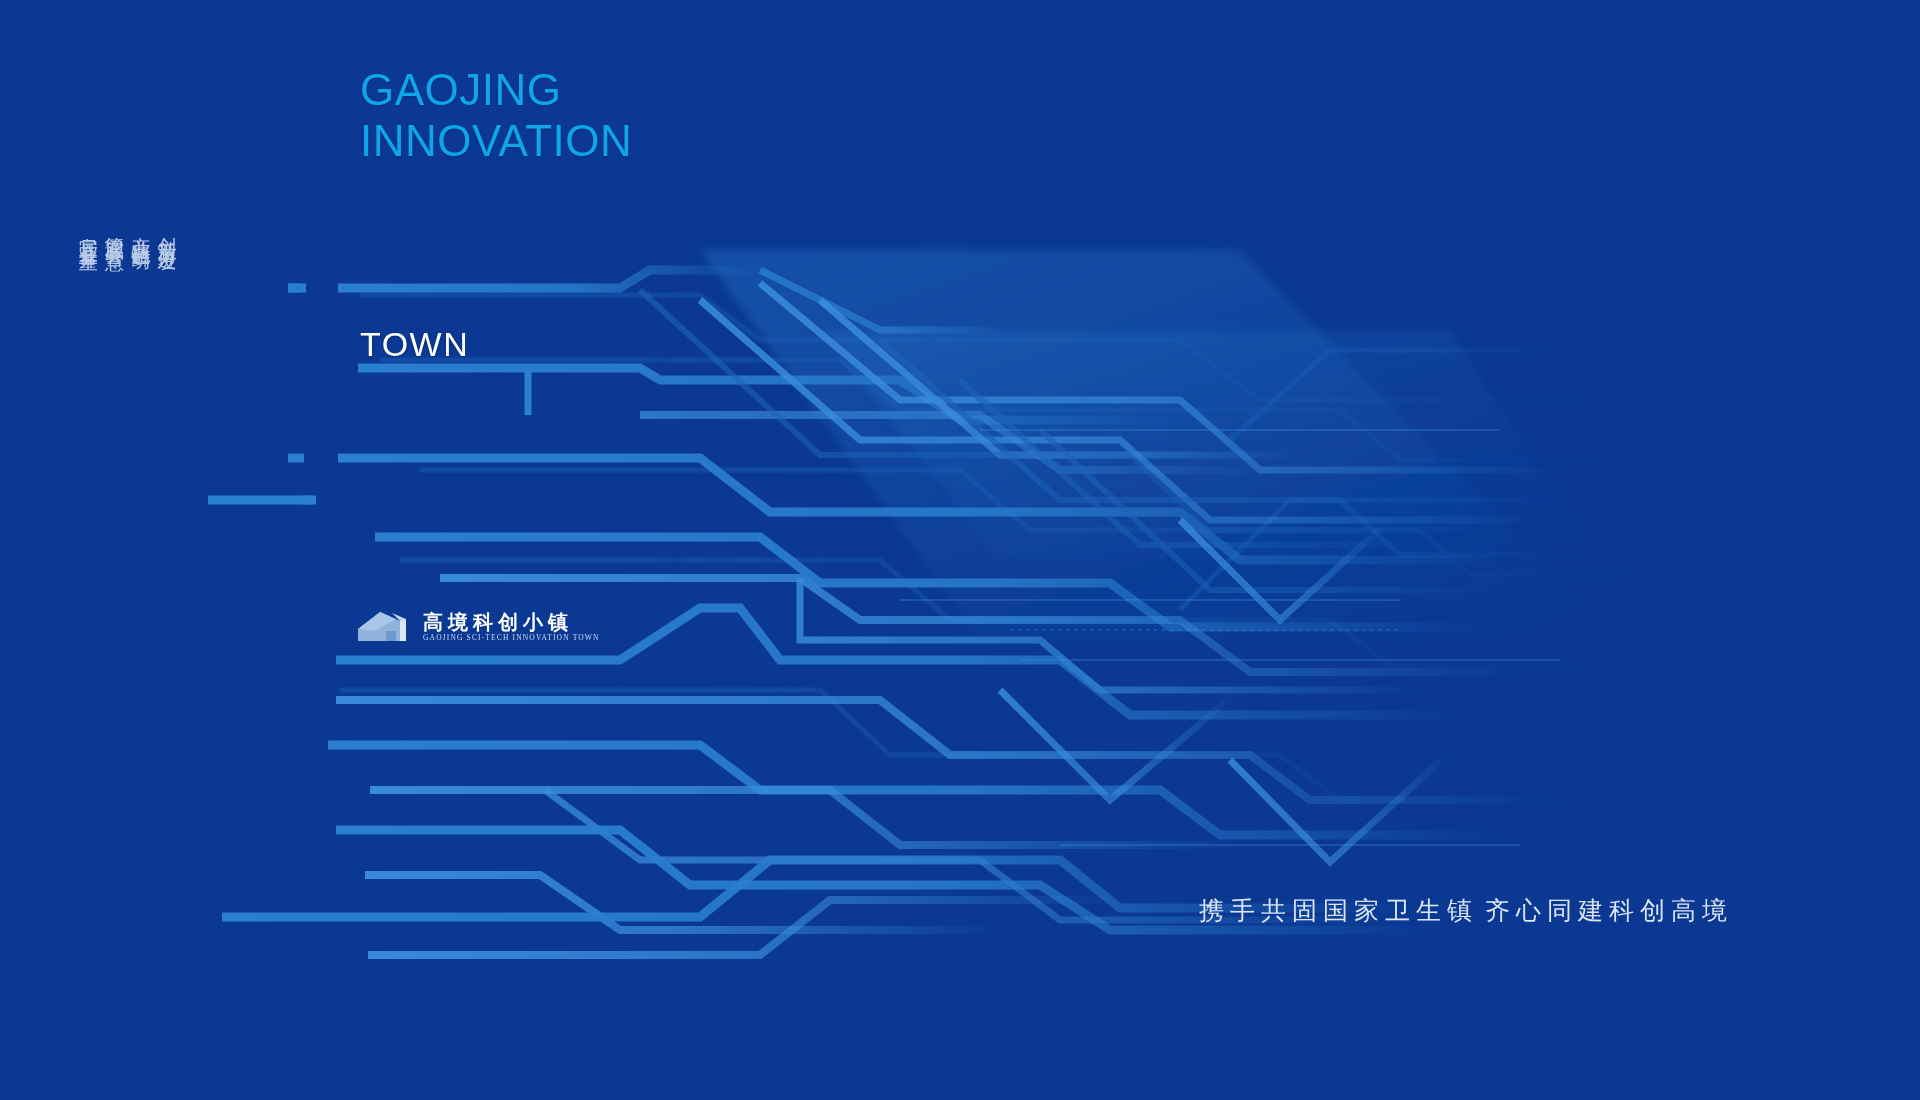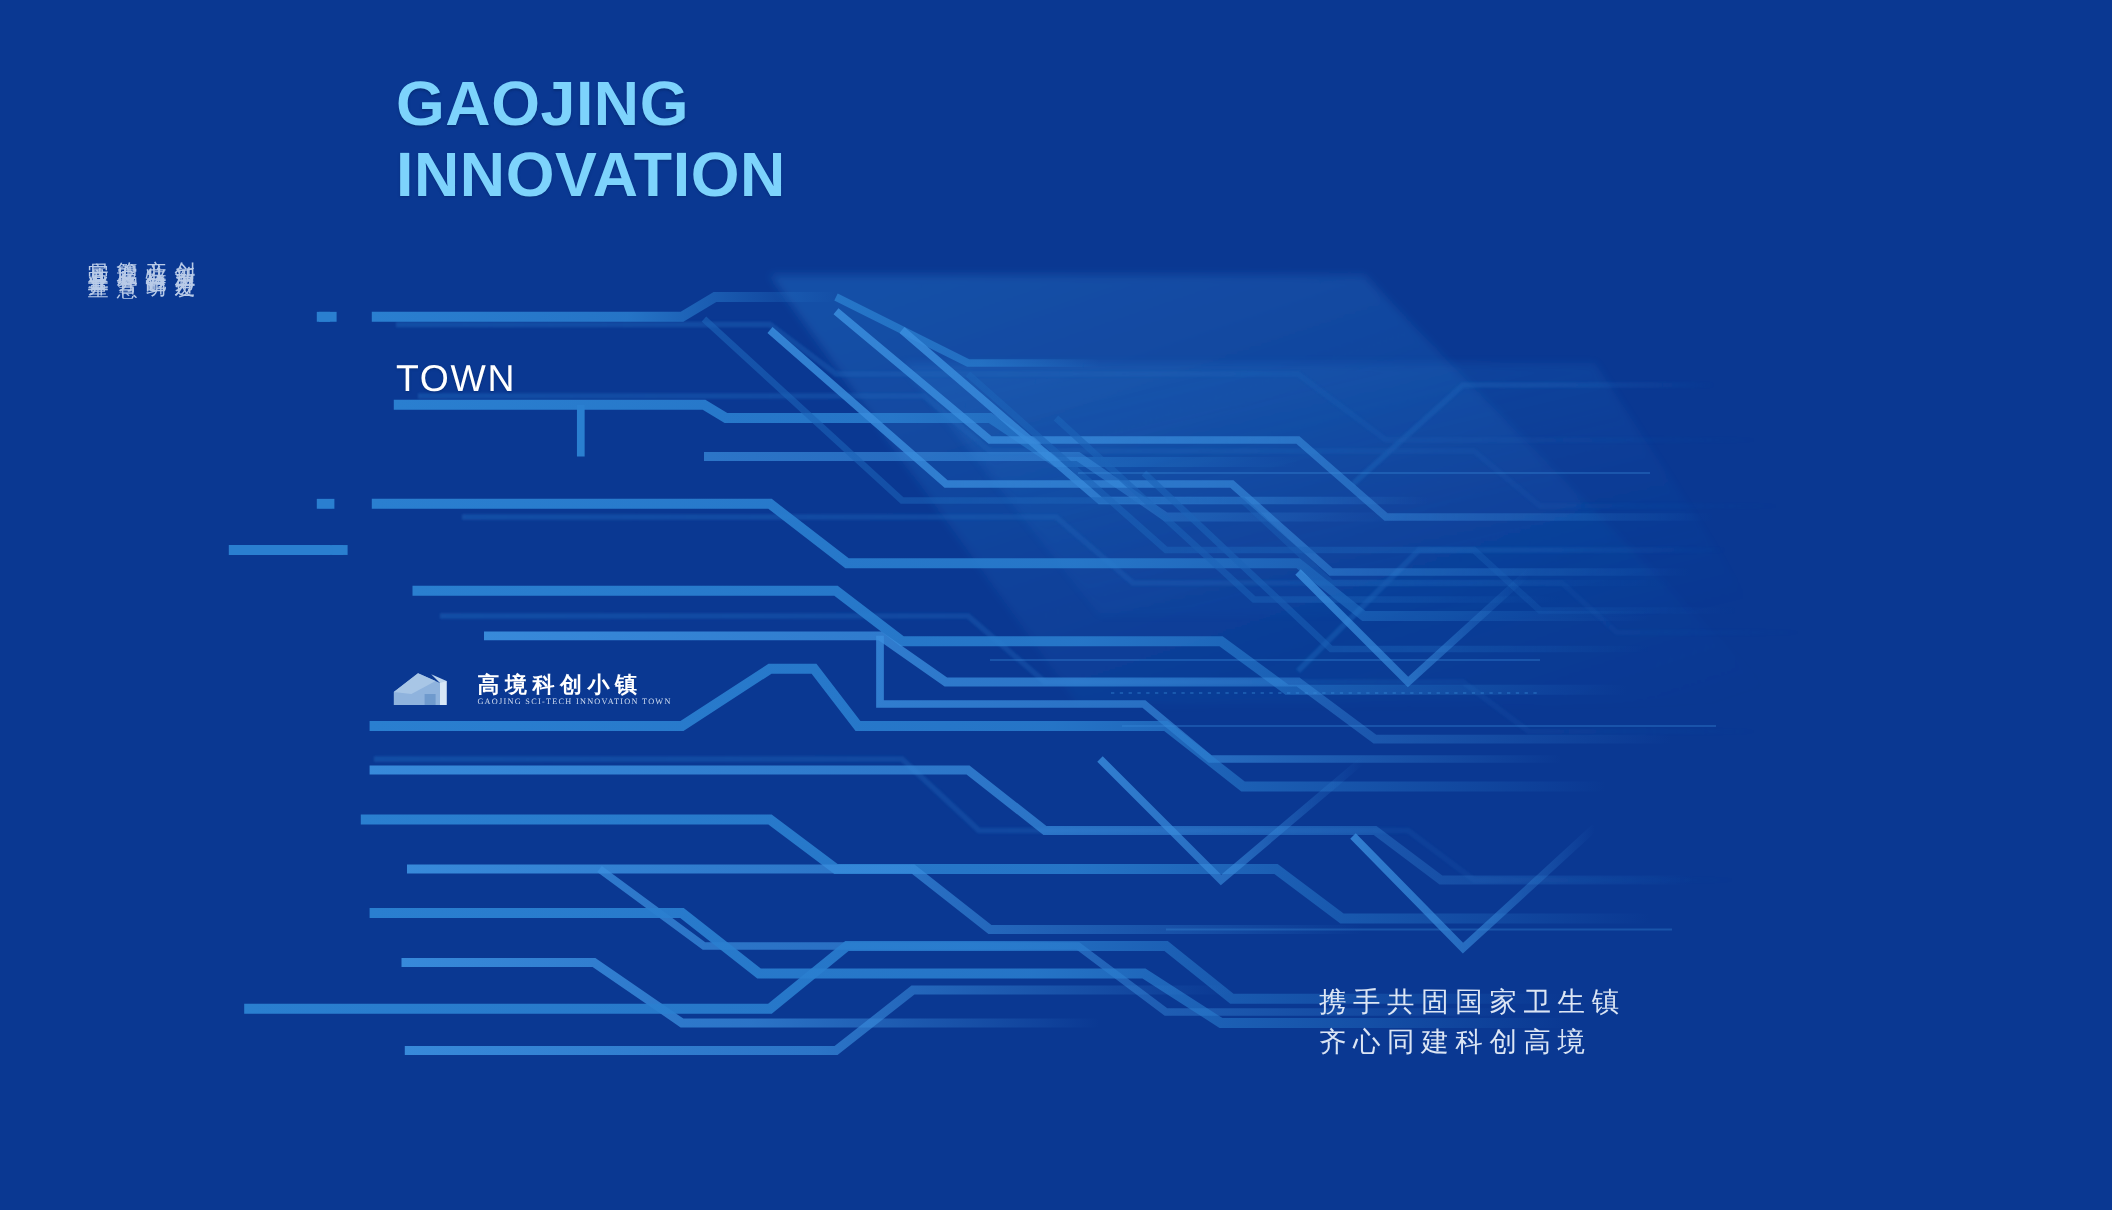--- a/index.html
+++ b/index.html
@@ -41,23 +41,23 @@
     font-weight:400;
     white-space:nowrap;
   }
   
   #titleblock {
     position:absolute;
     left:360px; top:68px;
     z-index:6;
   }
   #titleblock .tline {
-    color:#7dd3fc;
-    font-size:57px;
-    font-weight:bold;
+    color:#0ea5e9;
+    font-size:44px;
+    font-weight:normal;
     line-height:0.98;
     letter-spacing:0.5px;
     font-family:"Liberation Sans", sans-serif;
     margin-bottom:8px;
     text-shadow:0 1px 2px rgba(4,28,78,.35);
   }
   #townword {
     position:absolute;
     left:360px; top:325px;
     z-index:6;
@@ -68,21 +68,21 @@
     font-family:"Liberation Sans", sans-serif;
     text-shadow:0 1px 2px rgba(4,28,78,.35);
   }
   
   #logo {
     position:absolute;
     left:356px; top:605px;
     z-index:7;
     display:flex;
     align-items:center;
-    gap:20px;
+    gap:9px;
     justify-content:flex-end;
   }
   #logo .mark { width:58px; height:44px; flex:0 0 auto; display:block; }
   #logo .words { display:flex; flex-direction:column; gap:2px; }
   #logo .cn {
     color:#ffffff;
     font-size:20px;
     font-weight:bold;
     letter-spacing:5px;
     line-height:1;
@@ -95,21 +95,21 @@
     line-height:1;
     font-family:Liberation Serif, serif;
     white-space:nowrap;
   }
   
   #bslogan {
     position:absolute;
     left:1199px; top:897px;
     z-index:7;
     display:flex;
-    flex-direction:column;
+    flex-direction:row;
     gap:7px;
   }
   #bslogan .bline {
     color:#dbe5f4;
     font-size:25px;
     letter-spacing:6px;
     line-height:1.15;
     white-space:nowrap;
     font-family:"DejaVu Sans","Liberation Sans",sans-serif;
     font-weight:400;

